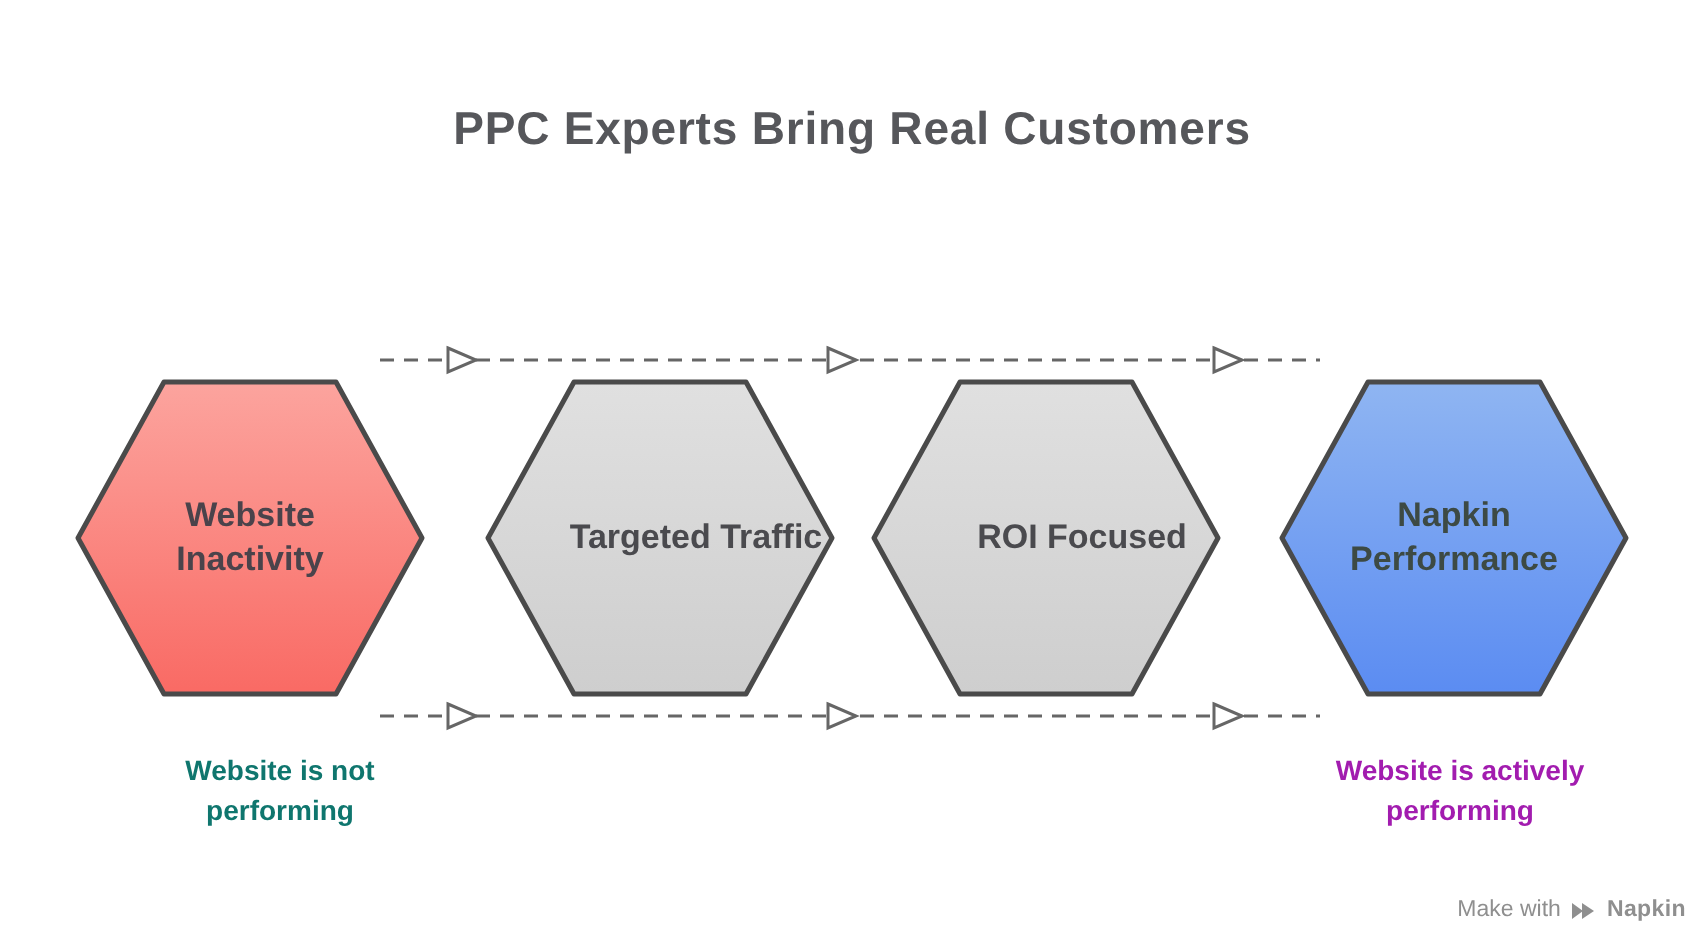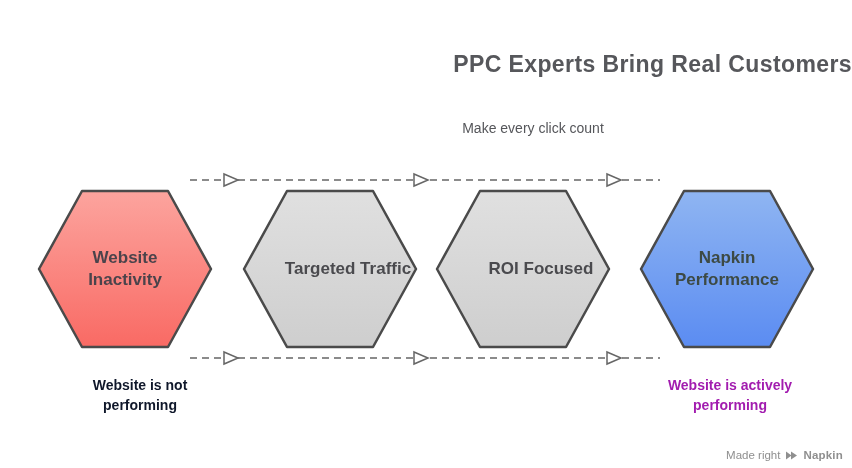--- a/index.html
+++ b/index.html
@@ -1,21 +1,21 @@
 <!DOCTYPE html>
 <html><head>
 <meta charset="utf-8">
 <style>
   html,body{margin:0;padding:0;background:#ffffff;}
   .canvas{
     position:relative;width:852px;height:468px;background:#ffffff;overflow:hidden;
     font-family:"Liberation Sans", sans-serif;
   }
   .page-title{
-    position:absolute;top:51px;left:0;width:852px;text-align:right;
+    position:absolute;top:51px;left:0;width:852px;text-align:center;
     font-size:23px;font-weight:bold;color:#56575b;letter-spacing:0.4px;
   }
   .transition-label{
     position:absolute;top:119px;width:170px;text-align:center;
     font-size:14px;line-height:1.4;color:#55565a;
   }
   .transition-label.t1{left:255px;}
   .transition-label.t2{left:448px;}
   .arrow-layer{position:absolute;left:0;top:0;z-index:1;}
   .hexagon{position:absolute;top:189px;width:176px;height:160px;z-index:2;}
@@ -29,37 +29,36 @@
     text-align:center;font-size:17px;font-weight:bold;line-height:1.3;
   }
   .hex-label span{display:block;width:140px;}
   .hex-label.red{color:#4a434b;}
   .hex-label.gray{color:#4a4a4e;justify-content:flex-end;}
   .hex-label.blue{color:#3d4a44;}
   .annotation{
     position:absolute;top:375px;text-align:center;
     font-size:14px;font-weight:bold;line-height:1.45;
   }
-  .annotation.ann-negative{left:55px;width:170px;color:#0f172a;}
+  .annotation.ann-negative{left:55px;width:170px;color:#0f766e;}
   .annotation.ann-positive{left:640px;width:180px;color:#a21caf;}
   .watermark{
     position:absolute;right:9px;bottom:7px;display:flex;align-items:center;gap:5px;
     font-size:11.5px;color:#8f8f8f;text-decoration:none;
   }
   .watermark .brand{font-weight:bold;letter-spacing:0.2px;}
   .watermark svg{display:block;}
 </style>
 </head>
 <body>
 
 <div class="canvas">
 
   <div class="page-title">PPC Experts Bring Real Customers</div>
 
-  <div class="transition-label t2">Make every click count</div>
 
   <svg class="arrow-layer" width="852" height="468" viewBox="0 0 852 468">
     <defs>
       <linearGradient id="grad-red" x1="0" y1="0" x2="0" y2="1">
         <stop offset="0" stop-color="#fca49e"></stop>
         <stop offset="1" stop-color="#f96a64"></stop>
       </linearGradient>
       <linearGradient id="grad-gray" x1="0" y1="0" x2="0" y2="1">
         <stop offset="0" stop-color="#e0e0e0"></stop>
         <stop offset="1" stop-color="#cecece"></stop>
@@ -118,21 +117,21 @@
     </svg>
     <div class="hex-label blue">
       <span>Napkin Performance</span>
     </div>
   </div>
 
   <div class="annotation ann-negative">Website is not performing</div>
   <div class="annotation ann-positive">Website is actively performing</div>
 
   <a class="watermark" href="#">
-    <span>Made right</span>
+    <span>Make with</span>
     <svg width="13" height="11" viewBox="0 0 13 11">
       <path d="M1 1.5 L6.5 5.5 L1 9.5 Z" fill="#8f8f8f"></path>
       <path d="M6 1.5 L12 5.5 L6 9.5 Z" fill="#8f8f8f"></path>
     </svg>
     <span class="brand">Napkin</span>
   </a>
 
 </div>
 
 </body></html>

